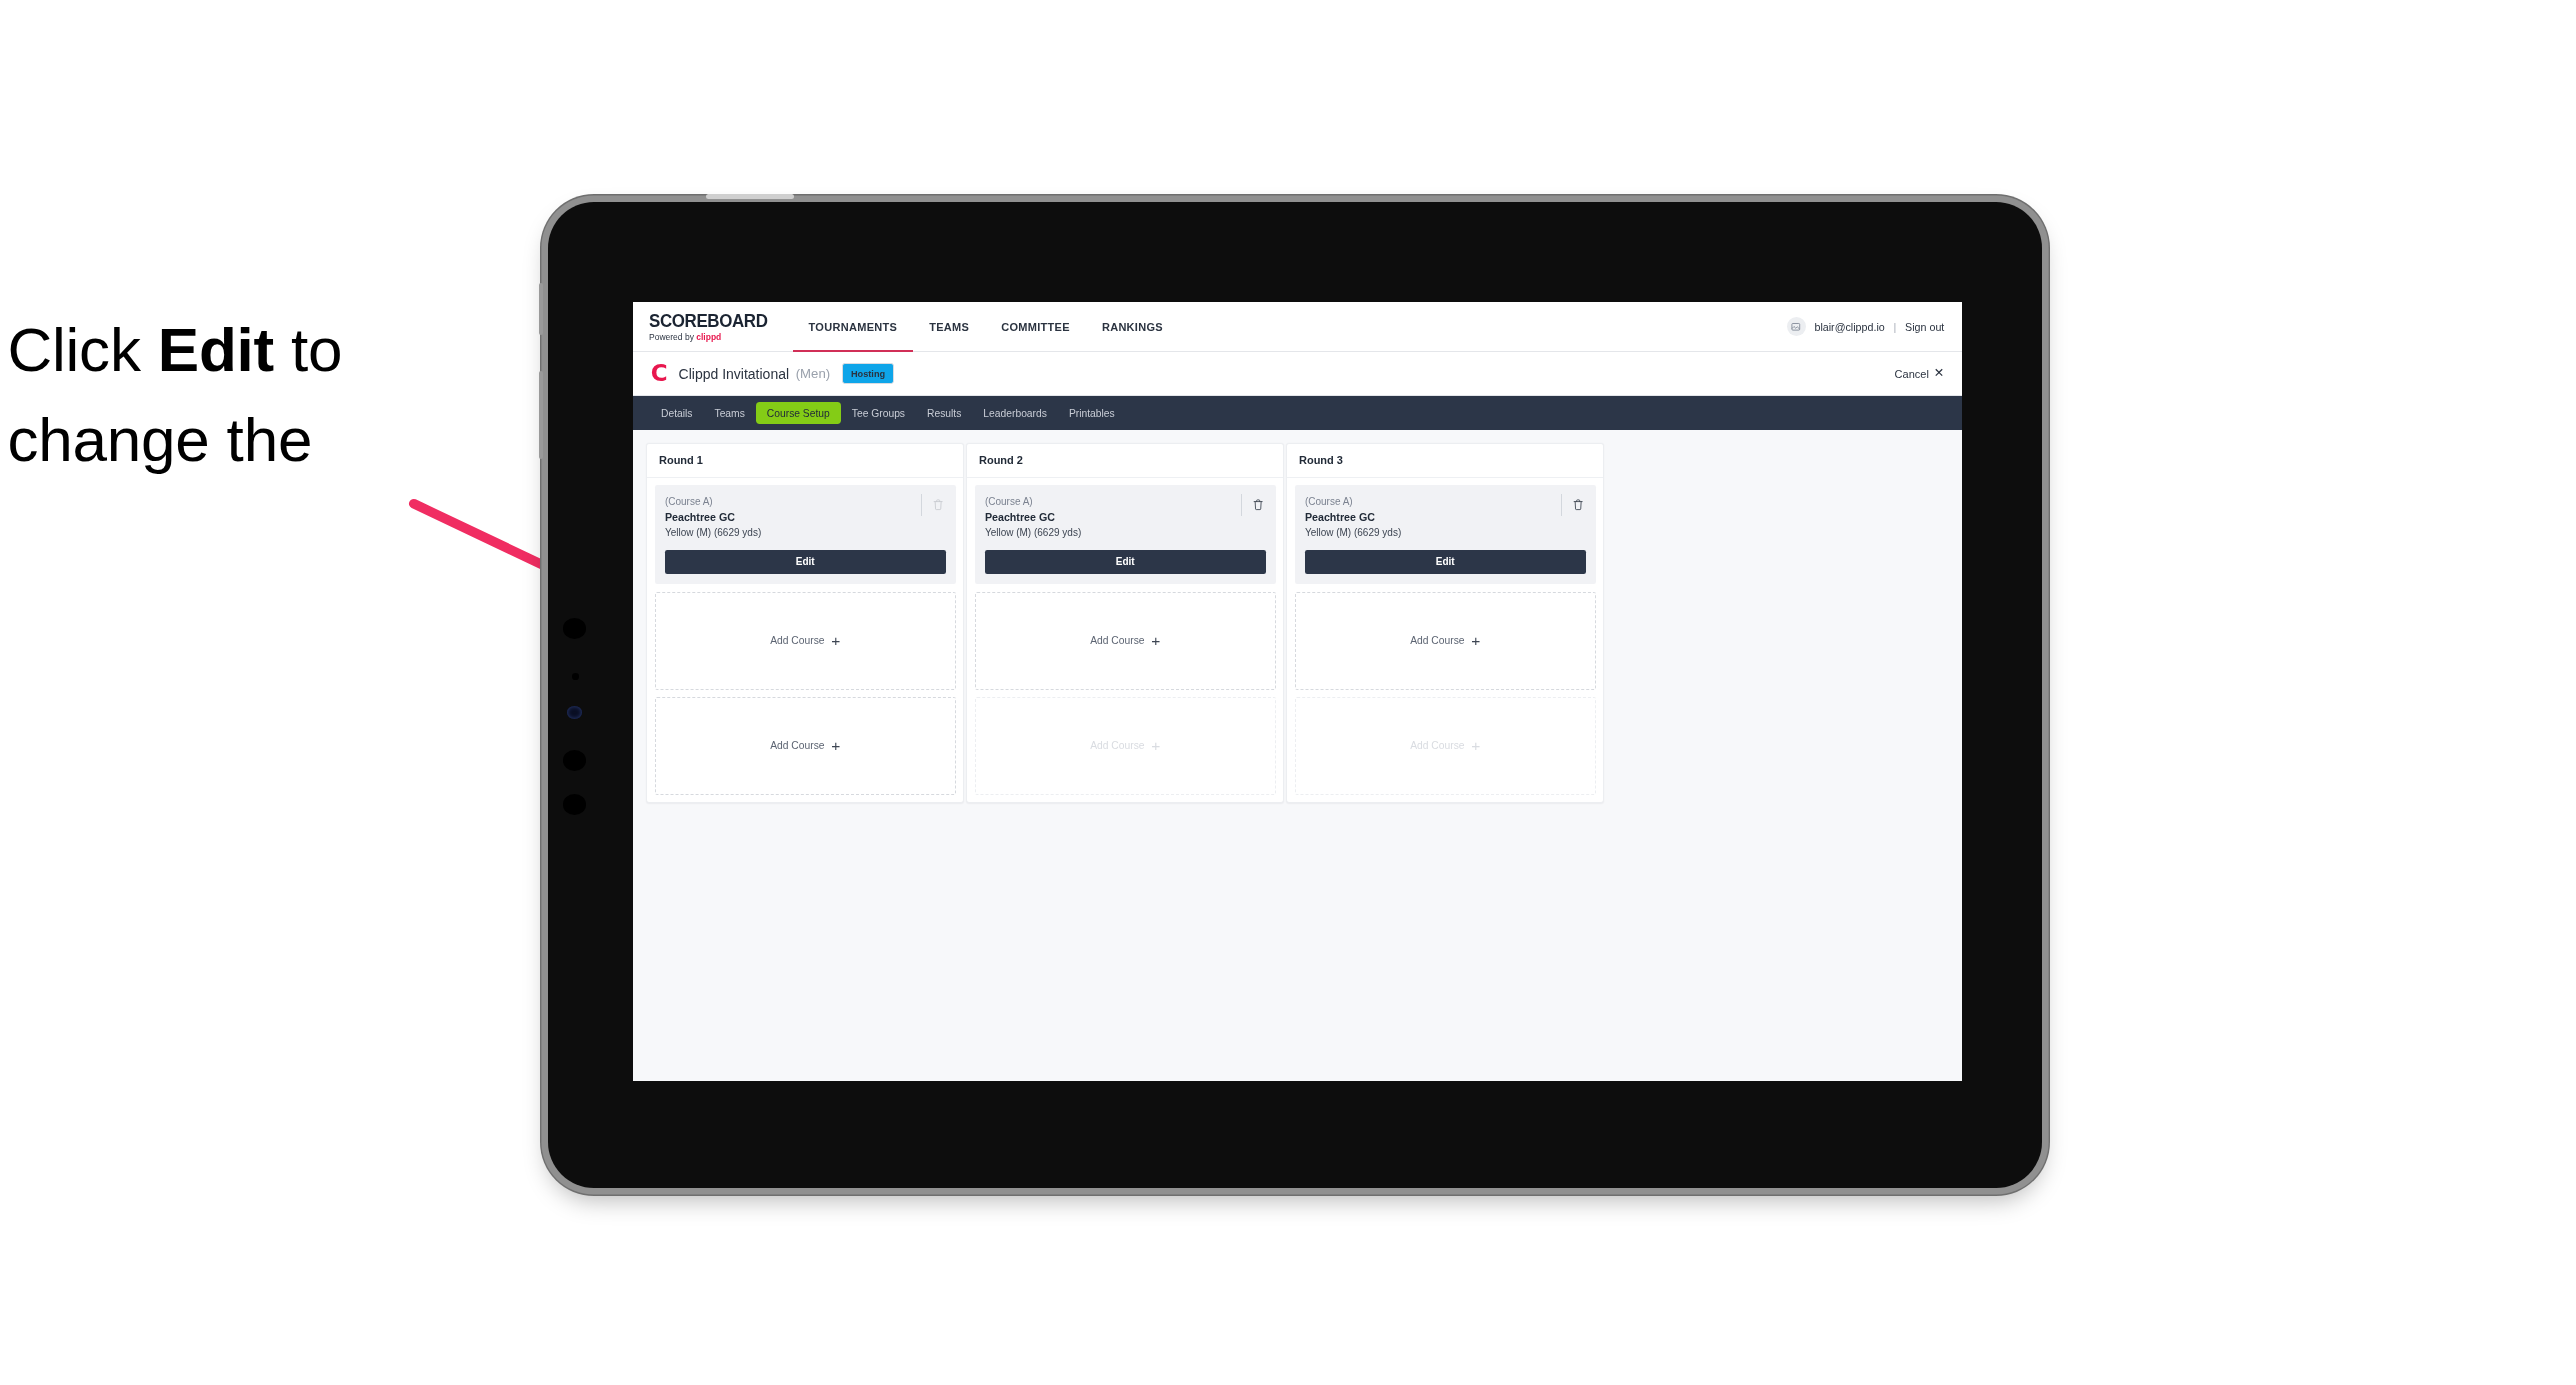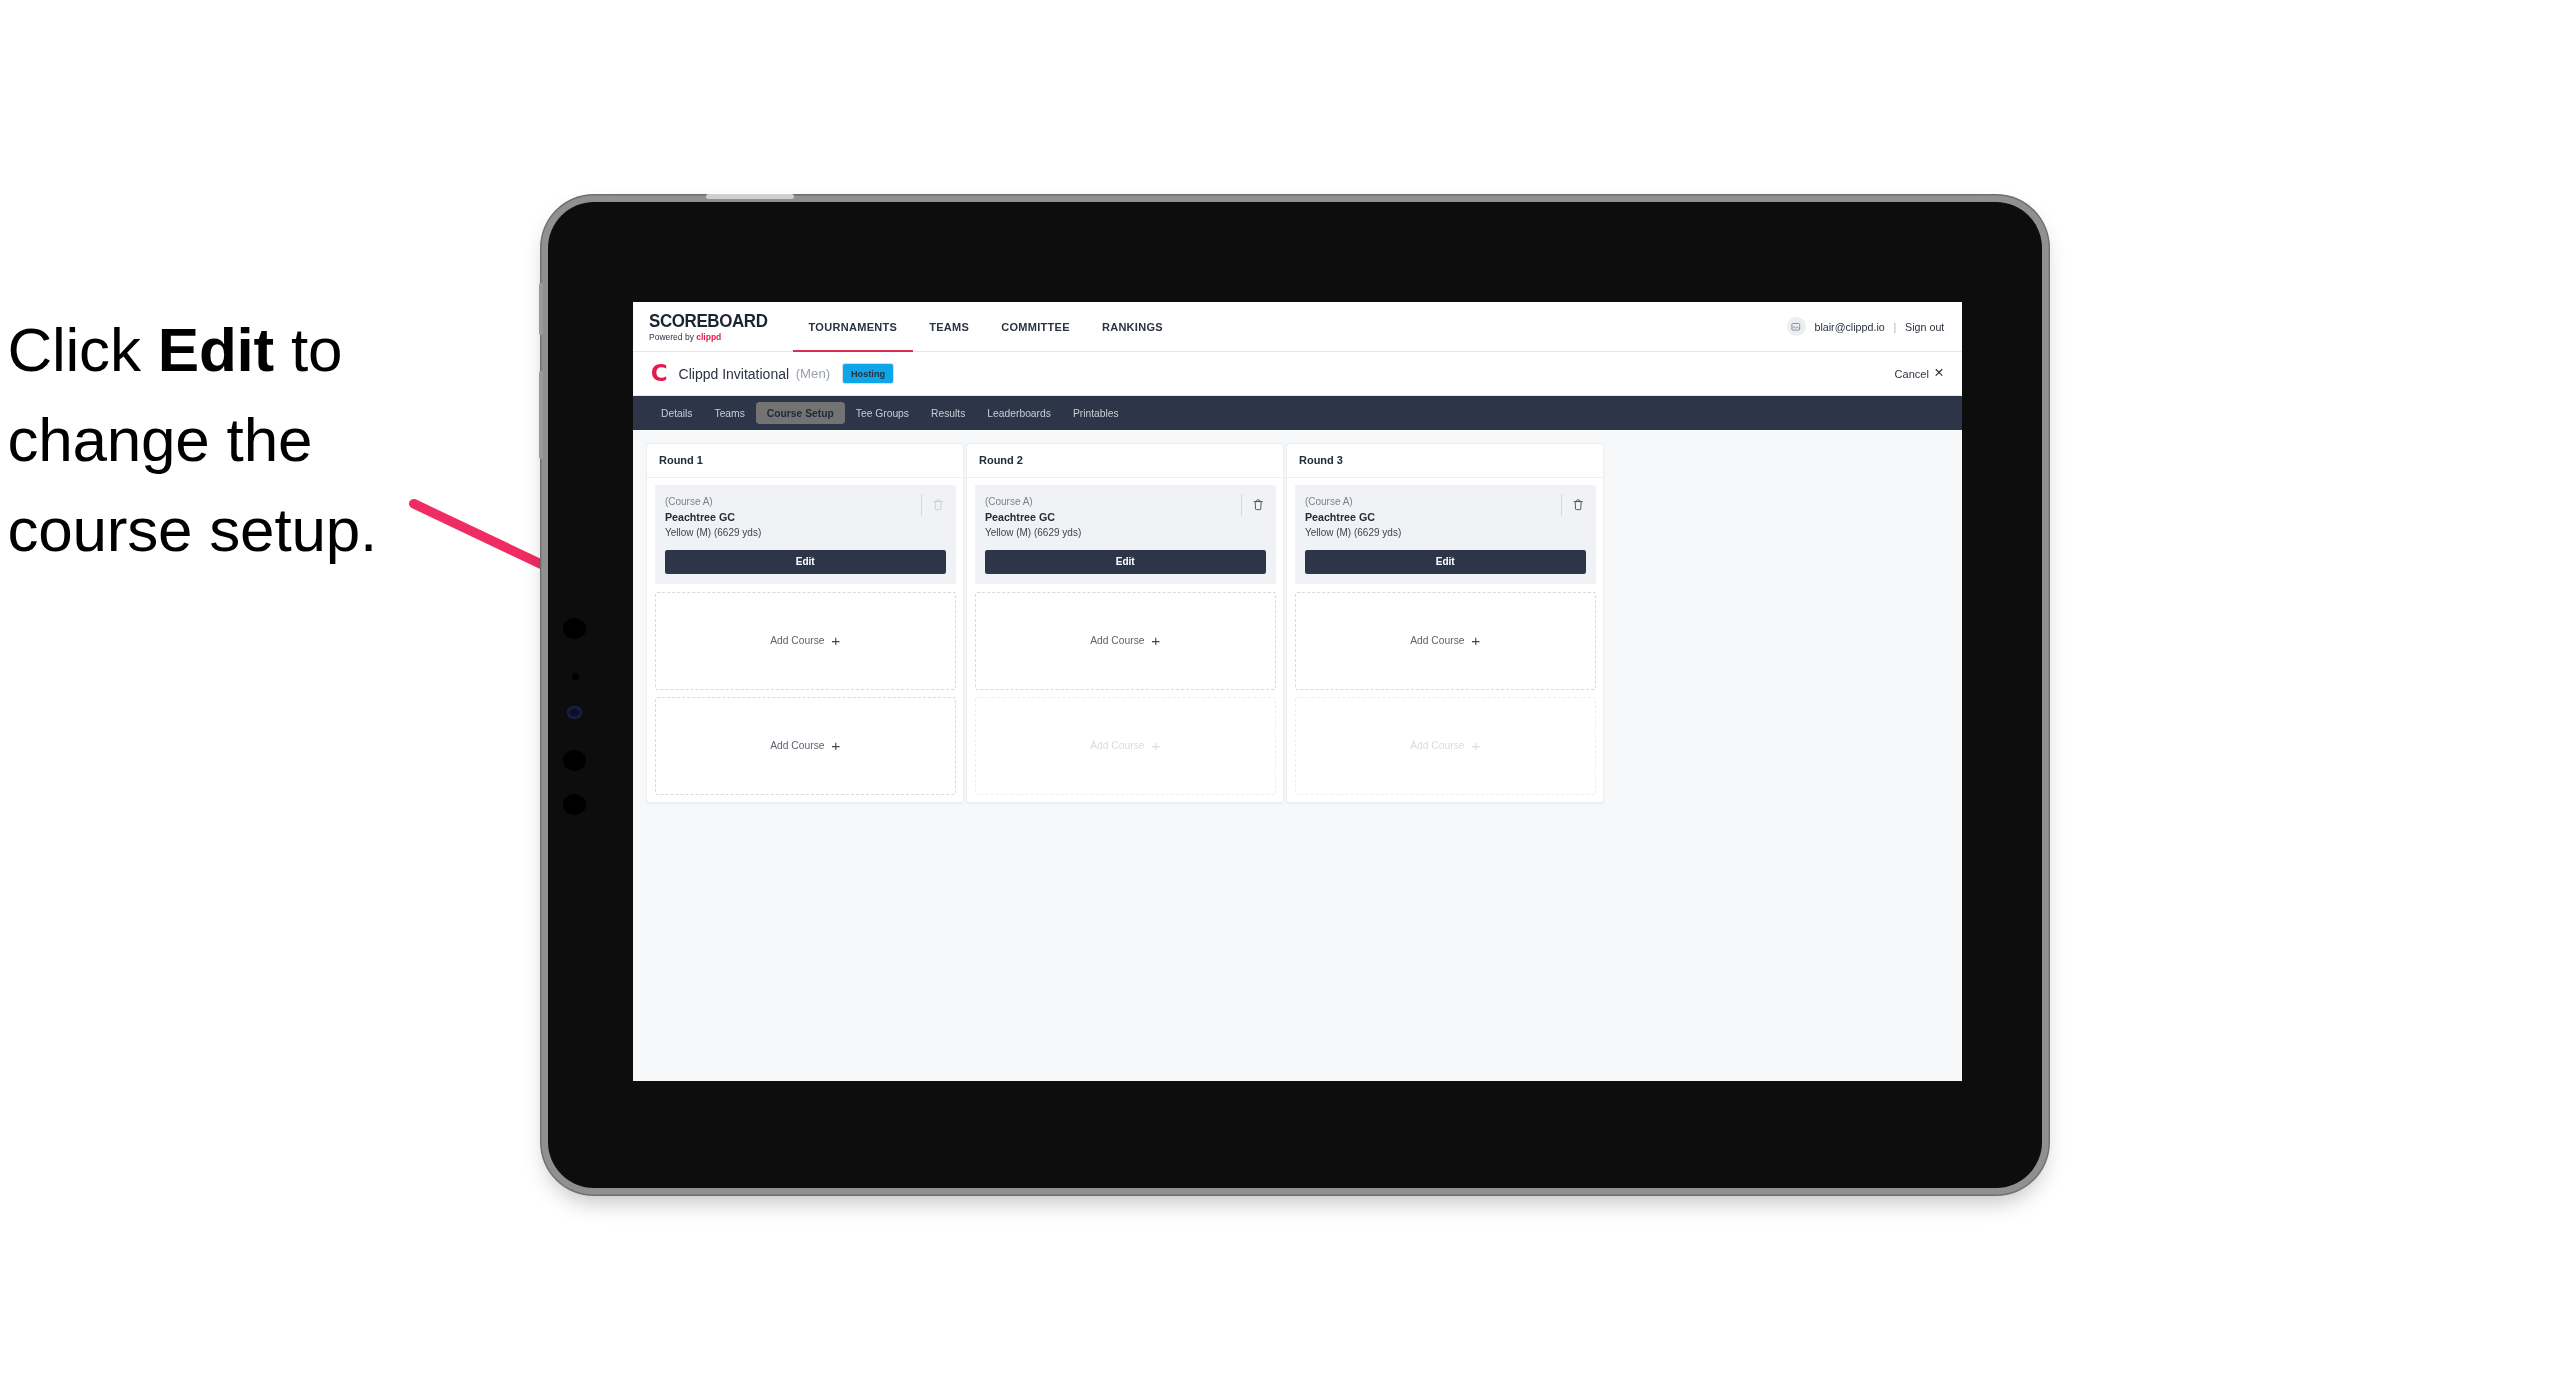--- a/index.html
+++ b/index.html
@@ -234,23 +234,23 @@
   }
   .tab {
     font-size: 10.3px;
     color: #c9cdd6;
     padding: 5.9px 11px;
     border-radius: 3.7px;
     cursor: pointer;
     white-space: nowrap;
   }
   .tab.active {
-    background: #737373;
+    background: #84cc16;
     color: #222b38;
-    font-weight: 700;
+    font-weight: 400;
   }
 
   
   .rounds {
     display: flex;
     gap: 2px;
     padding: 13.2px 13.2px 0 13.2px;
     align-items: flex-start;
   }
   .round-col {
@@ -351,21 +351,20 @@
     color: #d9dce1;
   }
   .add-course.muted .plus { color: #d9dce1; }
 </style>
 </head>
 <body>
 
 <div class="annotation">
   <span>Click </span><b>Edit</b><span> to</span><br>
   <span>change the</span><br>
-  <span>course setup.</span>
 </div>
 
 <svg class="arrow-svg" viewBox="0 0 420 230">
   <line x1="32" y1="54" x2="310" y2="186" stroke="#f02d62" stroke-width="13" stroke-linecap="round"></line>
   <polygon points="368,192 282,148 276,200" fill="#f02d62"></polygon>
 </svg>
 
 <div class="tablet">
   <div class="tablet-top-button"></div>
   <div class="tablet-side-btn b1"></div>

